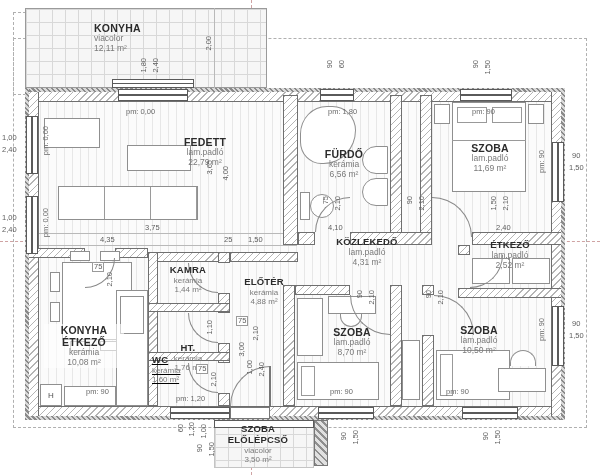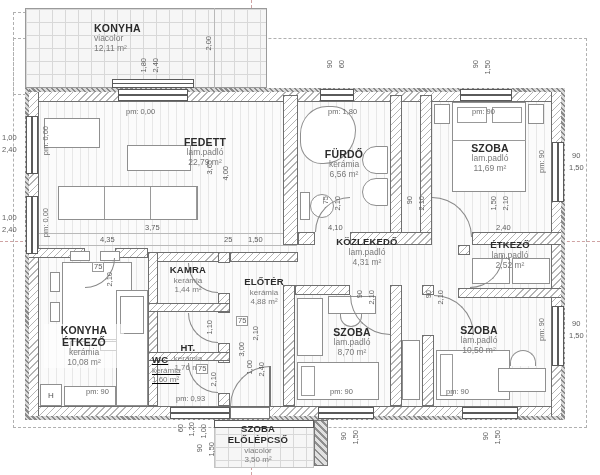--- a/index.html
+++ b/index.html
@@ -220,21 +220,21 @@
     <span class="rn" style="font-size:9.5px;">HT.</span>
     <span class="rf" style="font-size:8px;">kerámia</span>
     <span class="ra" style="font-size:8px;">1,76 m²</span>
   </div>
 
   <div class="room-label la" style="left:152px;top:355px;width:58px;text-decoration:underline;">
     <span class="rn" style="font-size:9.5px;">WC</span>
     <span class="rf" style="font-size:8px;">kerámia</span>
     <span class="ra" style="font-size:8px;">1,60 m²</span>
   </div>
-  <div class="pm" style="left:176px;top:395px;">pm: 0,93</div>
+  <div class="pm" style="left:176px;top:395px;">pm: 1,20</div>
 
   <div class="room-label" style="left:44px;top:324px;width:80px;background:rgba(255,255,255,.6);">
     <span class="rn">KONYHA</span>
     <span class="rn">ÉTKEZŐ</span>
     <span class="rf">kerámia</span>
     <span class="ra">10,08 m²</span>
   </div>
   <div class="pm" style="left:86px;top:388px;">pm: 90</div>
 
   <div class="room-label" style="left:308px;top:326px;width:88px;">

